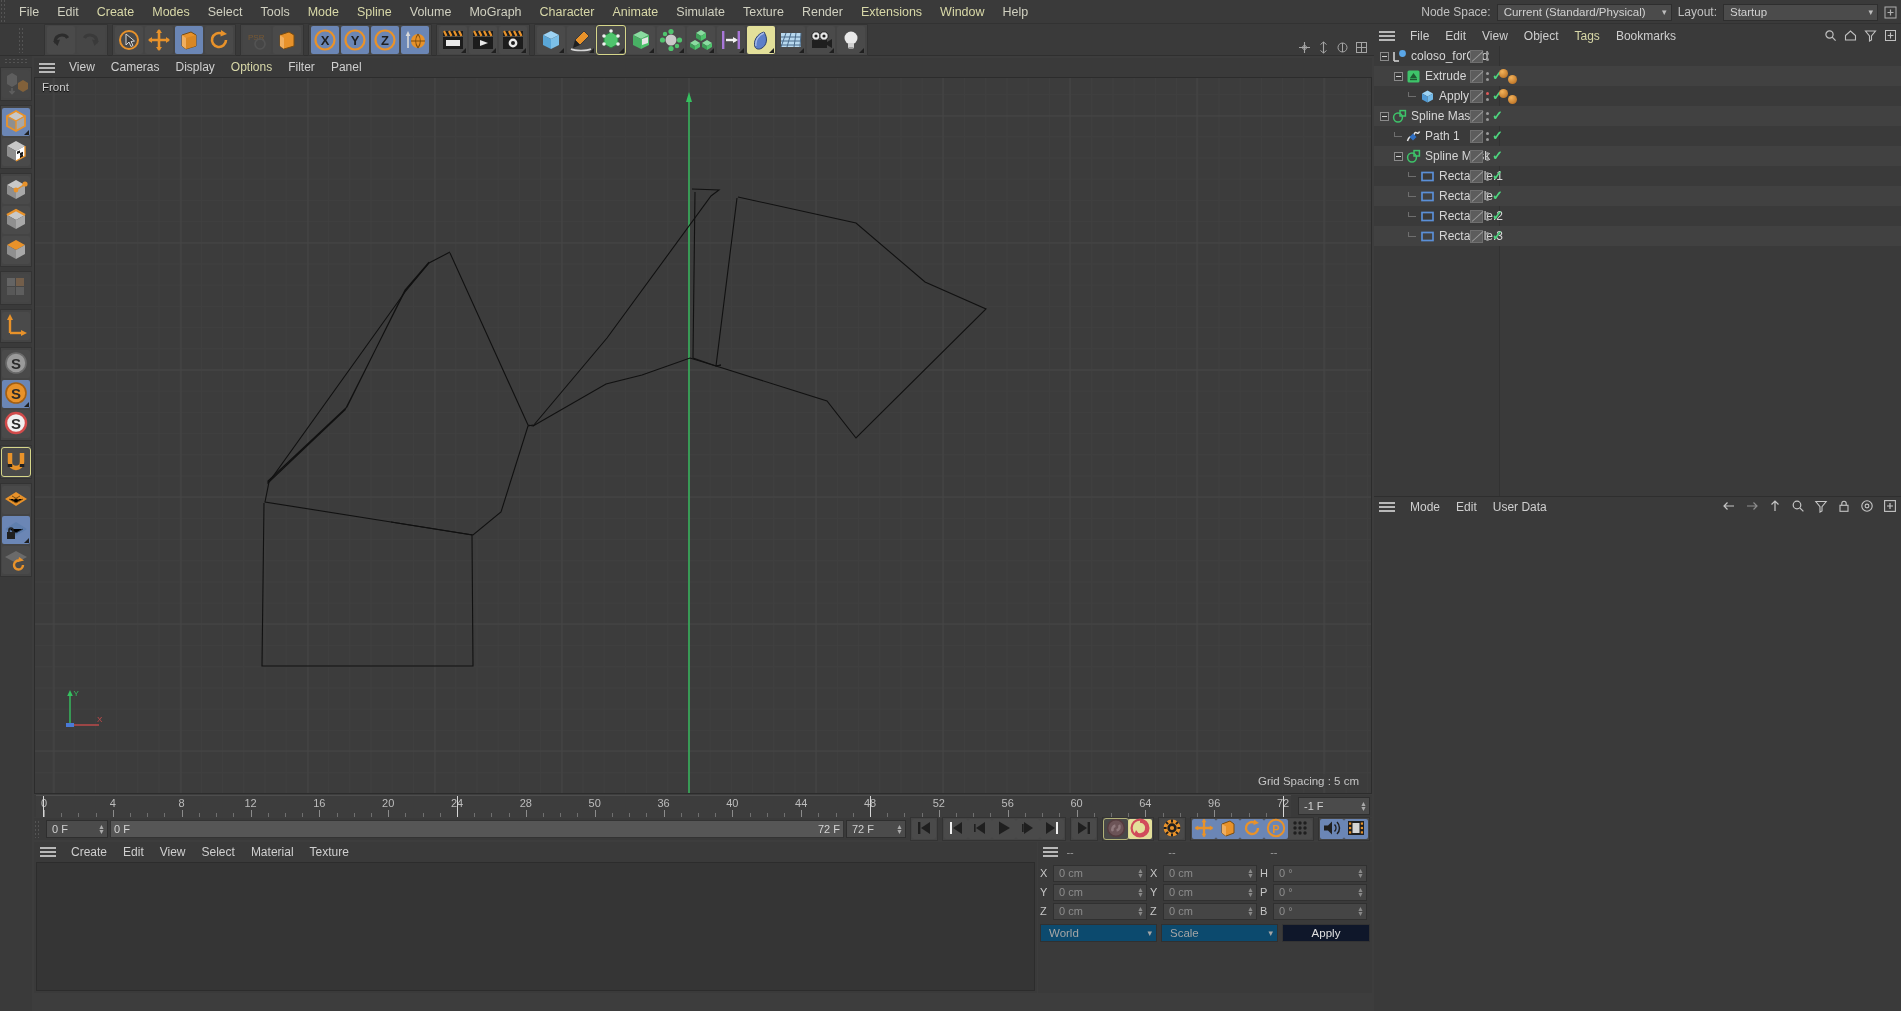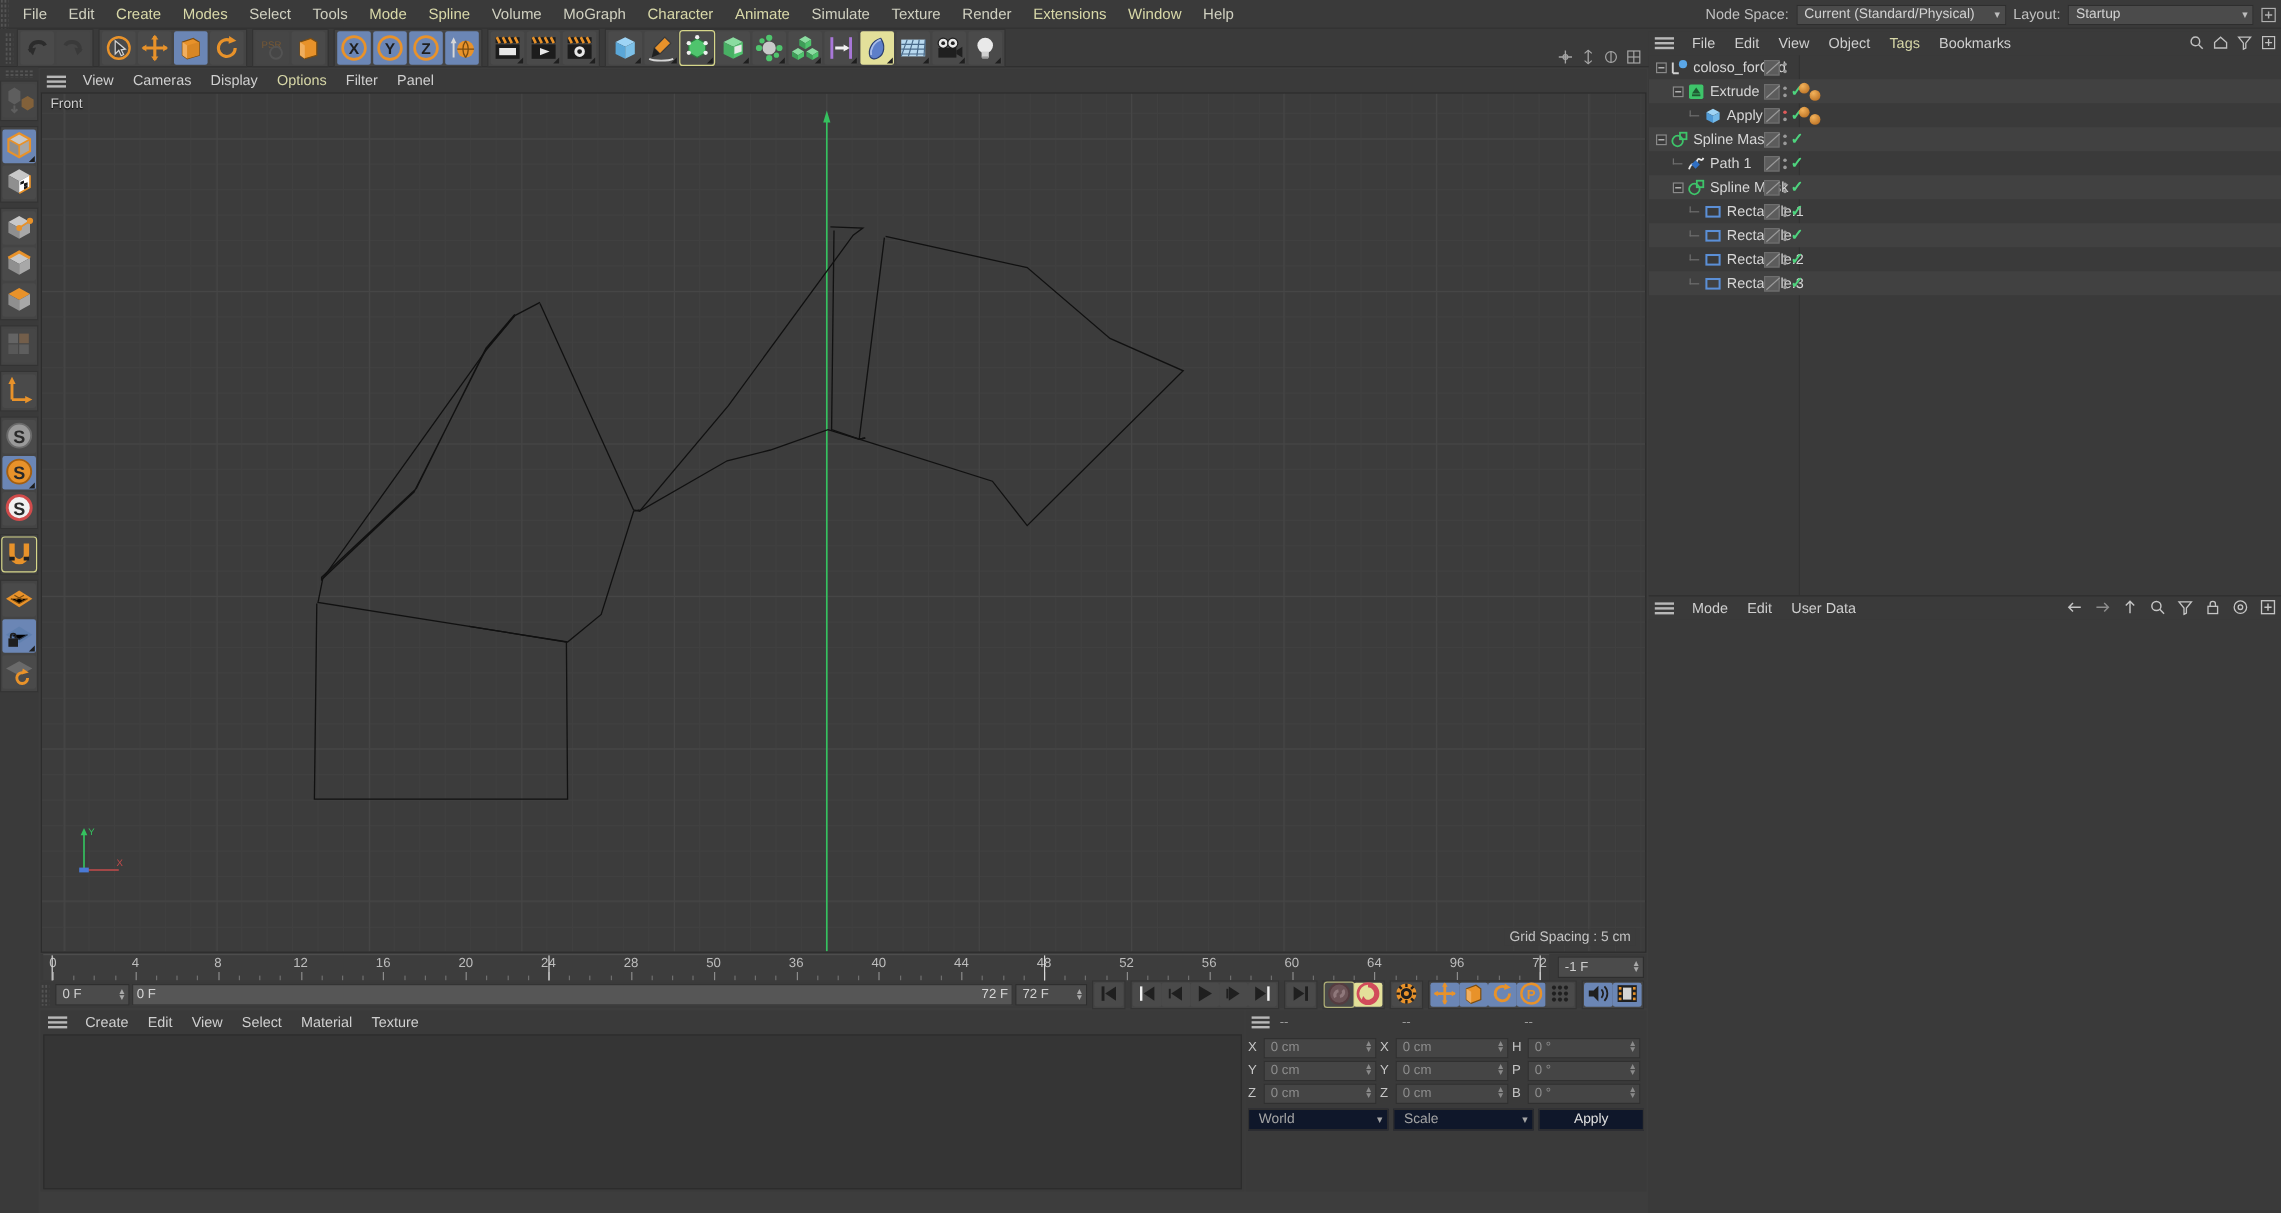--- a/index.html
+++ b/index.html
@@ -29,22 +29,23 @@
   .dropdown {
     background:#4b4b4b; border:1px solid #2e2e2e; height:17px;
     display:flex; align-items:center; justify-content:space-between;
     padding:0 4px 0 6px; font-size:11.5px; color:#d2d2d2; cursor:default;
   }
   .dropdown .cv { margin-left:8px; opacity:.85; font-size:9px;}
 
   
   .toolbar {
     position:absolute; left:0; top:24px; width:1901px; height:32px;
-    background:#3a3a3a; display:flex; align-items:center; padding-left:4px;
+    background:#3a3a3a; display:flex; align-items:center; padding-left:18px;
     border-bottom:1px solid #2f2f2f;
+    gap:16px;
   }
   .grip { width:7px; height:26px; margin-right:3px;
     background-image:radial-gradient(#6a6a6a 35%, transparent 36%);
     background-size:3px 4px; opacity:.55; }
   .tgroup { display:flex; align-items:center; background:#444444;
             border:1px solid #333; border-radius:1px; margin-right:4px; padding:1px; }
   .tbtn {
     width:28px; height:28px; display:flex; align-items:center; justify-content:center;
     background:#4a4a4a; margin:0 1px; border-radius:2px; position:relative; cursor:default;
   }
@@ -139,21 +140,21 @@
   .co-head .ham i{ display:block;height:2px;background:#b8b8b8;}
   .co-head .dash { width:106px; text-align:left; font-size:11px; color:#9b9b9b; }
   .co-rows { padding:2px 2px 0 2px; }
   .co-row { display:flex; align-items:center; height:18px; margin-bottom:1px; }
   .co-lab { width:13px; font-size:11px; color:#c6c6c6; text-align:left; }
   .co-in { flex:1; background:#454545; border:1px solid #303030; height:17px;
     display:flex; align-items:center; justify-content:space-between;
     padding:0 2px 0 5px; font-size:11px; color:#8d8d8d; margin-right:3px; }
   .co-in .spin{ display:flex;flex-direction:column;line-height:5px;font-size:7px;color:#8a8a8a;}
   .co-bottom { display:flex; align-items:center; gap:4px; padding:3px 2px 0 2px;}
-  .co-sel { flex:1; background:#0f172a; border:1px solid #303030; height:18px;
+  .co-sel { flex:1; background:#0c4a6e; border:1px solid #303030; height:18px;
             display:flex; align-items:center; justify-content:space-between;
             padding:0 4px 0 8px; font-size:11.5px; color:#a5a5a5;text-align:right;}
   .co-apply { width:88px; height:18px; background:#0f172a; border:1px solid #333;
               display:flex;align-items:center;justify-content:center;
               font-size:11.5px; color:#e0e0e0; }
 
   
   #objmgr { position:absolute; left:1374px; top:26px; right:0; height:470px;
             background:#3a3a3a; }
   .om-menu { height:20px; display:flex; align-items:center; padding-left:2px;

